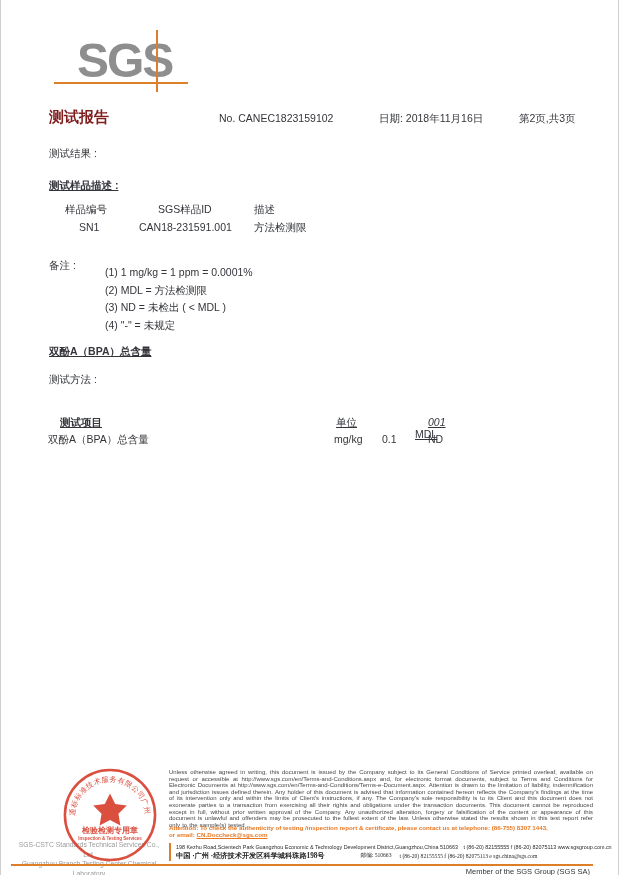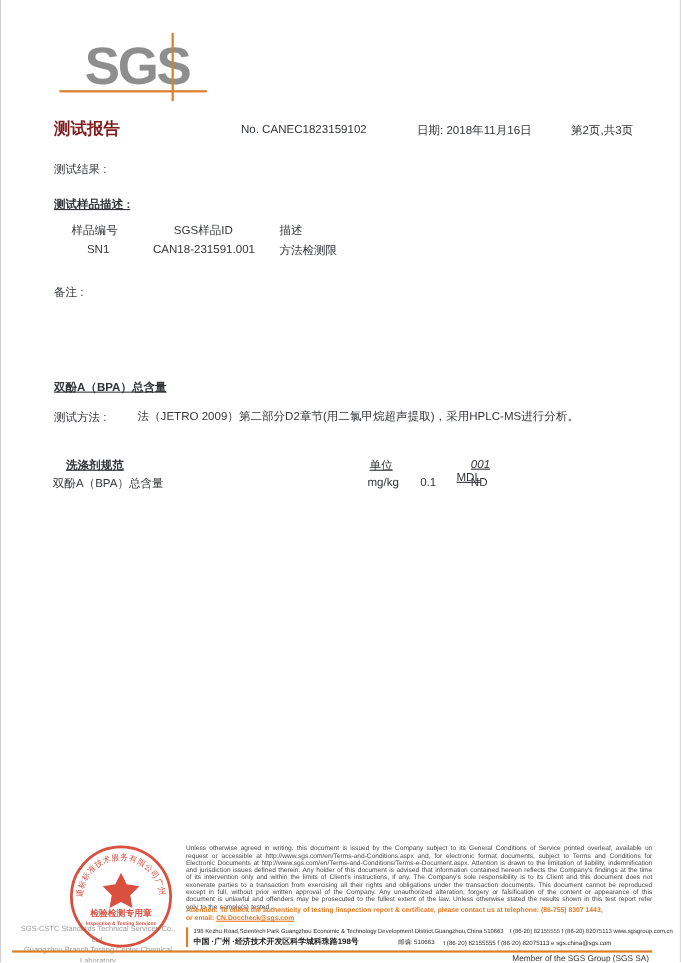--- a/index.html
+++ b/index.html
@@ -32,21 +32,21 @@
   .th-u2 { font-size:10.5px; text-decoration:underline; }
   .th-i { font-size:10.5px; font-style:italic; text-decoration:underline; }
   
   .disclaimer {
     font-size:6px; line-height:6.6px; text-align:justify; color:#474747;
     letter-spacing:0px; word-spacing:0.5px;
   }
   .attention { font-size:6.2px; line-height:7px; color:#e87722; font-weight:bold; }
   .addr-block { border-left:2px solid #dd7e28; padding-left:5px; }
   .addr-en { font-size:5.4px; color:#2a2a2a; line-height:8px; white-space:nowrap; }
-  .addr-cn-row { display:flex; align-items:flex-end; gap:8px; white-space:nowrap; }
+  .addr-cn-row { display:flex; align-items:center; gap:8px; white-space:nowrap;font-family:Liberation Serif, serif; }
   .addr-cn { font-size:7.2px; font-weight:bold; color:#1d1d1d; }
   .addr-small { font-size:5.6px; color:#2a2a2a; }
   .footer-rule { background:#dd7e28; height:2px; }
   .member { font-size:7.5px; color:#333; }
   .company-lines { font-size:6.8px; line-height:9.5px; color:#9b9b9b; text-align:center; }
   .email-u { text-decoration:underline; }
 </style>
 </head>
 <body>
 
@@ -67,28 +67,33 @@
   <div class="abs label-u" style="left:48px; top:179px;">测试样品描述 :</div>
 
   <div class="abs th" style="left:64px; top:203px;">样品编号</div>
   <div class="abs th" style="left:157px; top:203px;">SGS样品ID</div>
   <div class="abs th" style="left:253px; top:203px;">描述</div>
   <div class="abs td" style="left:78px; top:221px;">SN1</div>
   <div class="abs td" style="left:138px; top:221px;">CAN18-231591.001</div>
   <div class="abs td" style="left:253px; top:221px;">方法检测限</div>
 
   <div class="abs label" style="left:48px; top:247px;margin-top:12px;">备注 :</div>
+  <div class="abs remarks" style="left:104px; top:264px;">
+    <div>(1) 1 mg/kg = 1 ppm = 0.0001%</div>
+    <div>(2) MDL = 方法检测限</div>
+    <div>(3) ND = 未检出 ( &lt; MDL )</div>
+    <div>(4) "-" = 未规定</div>
+  </div>
 
   <div class="abs section-title" style="left:48px; top:345px;">双酚A（BPA）总含量</div>
   <div class="abs label" style="left:48px; top:373px;">测试方法 :</div>
   <div class="abs method-text" style="left:124px; top:371px; width:465px;">
-    <div>法（JETRO 2009）第二部分D2章节(用二氯甲烷超声提取)，采用HPLC-MS进行分析。</div>
   </div>
 
-  <div class="abs th-u" style="left:59px; top:416px;">洗涤剂规范</div>
+  <div class="abs th-u" style="left:59px; top:416px;">测试项目</div>
   <div class="abs th-u2" style="left:335px; top:416px;">单位</div>
   <div class="abs th-u2" style="left:378px; top:428px;padding-left:36px;">MDL</div>
   <div class="abs th-i" style="left:427px; top:416px;">001</div>
   <div class="abs td" style="left:47px; top:433px;">双酚A（BPA）总含量</div>
   <div class="abs td" style="left:333px; top:433px;">mg/kg</div>
   <div class="abs td" style="left:381px; top:433px;">0.1</div>
   <div class="abs td" style="left:427px; top:433px;">ND</div>
 
   <div class="abs company-lines" style="left:12px; top:840px; width:152px;">
     <div>SGS-CSTC Standards Technical Services Co., Ltd.</div>

